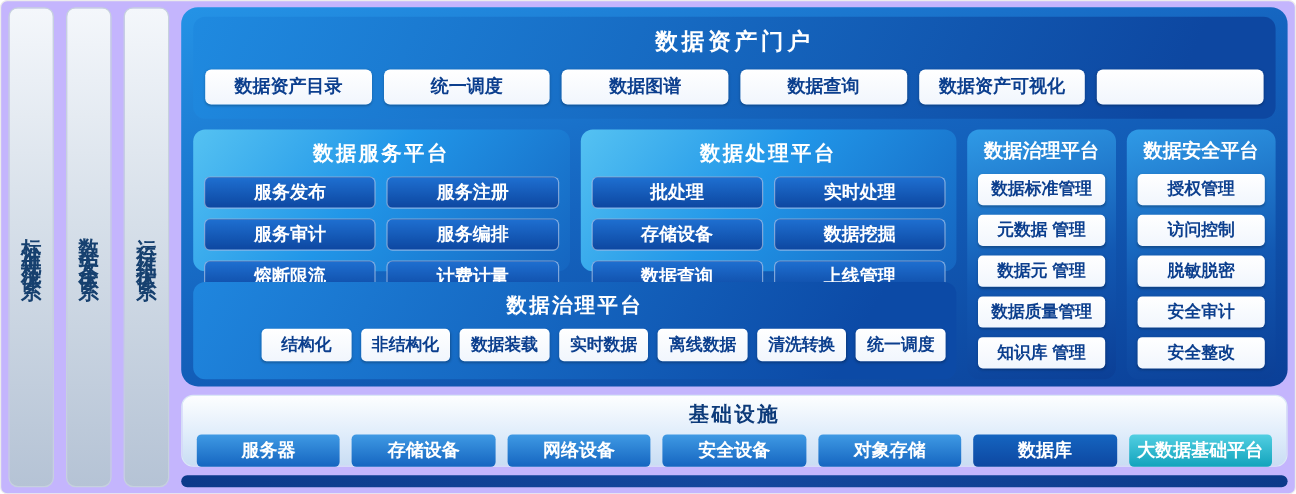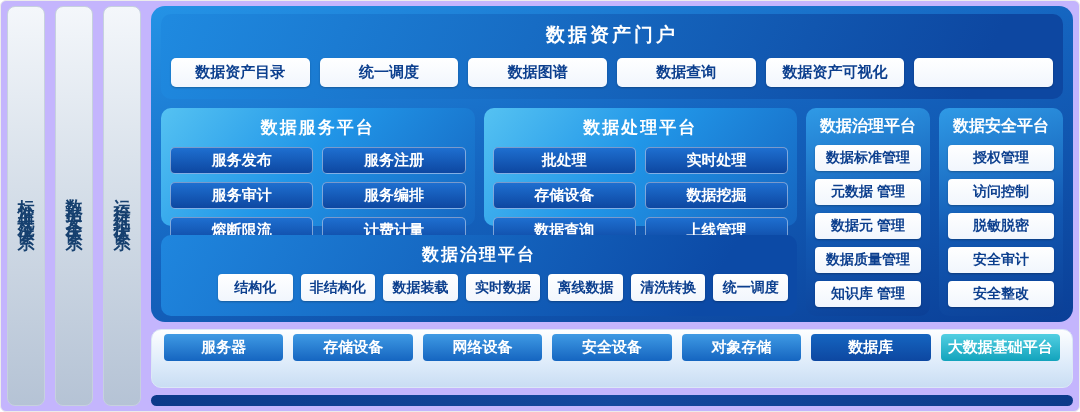--- a/index.html
+++ b/index.html
@@ -191,20 +191,21 @@
               <div class="white-btn">脱敏脱密</div>
               <div class="white-btn">安全审计</div>
               <div class="white-btn">安全整改</div>
             </div>
         </div>
 
       </div>
     </div>
 
     <div class="infra-panel">
+      <div class="infra-title">基础设施</div>
       <div class="infra-list">
           <div class="infra-item">服务器</div>
           <div class="infra-item">存储设备</div>
           <div class="infra-item">网络设备</div>
           <div class="infra-item">安全设备</div>
           <div class="infra-item">对象存储</div>
           <div class="infra-item">数据库</div>
           <div class="infra-item">大数据基础平台</div>
         </div>
     </div>

